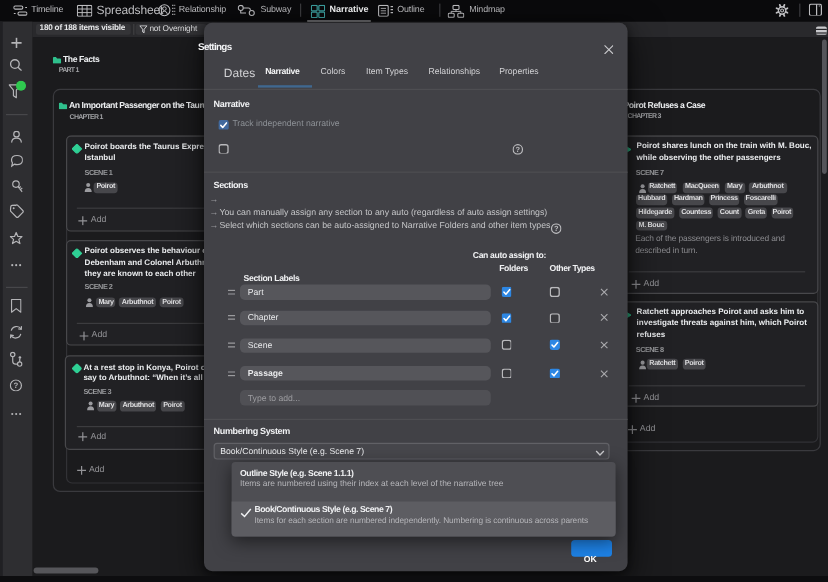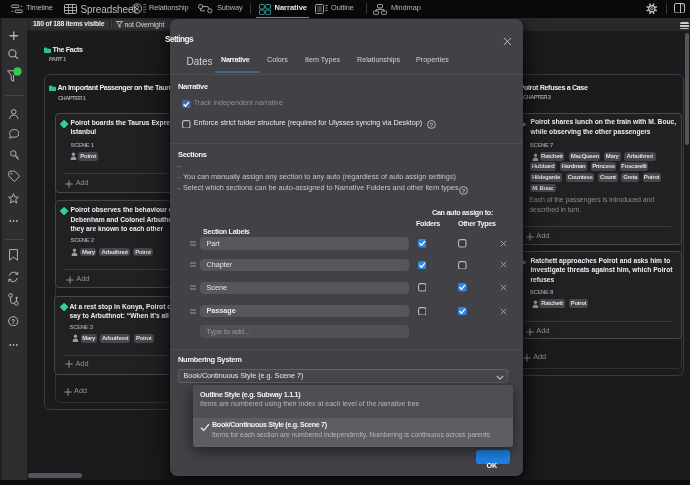--- a/index.html
+++ b/index.html
@@ -292,37 +292,36 @@
 <div style="position:absolute;left:169.5px;top:73.6px;width:353.5px;height:1px;background:#4e4e52;"></div>
 <div class="ab nw" style="left:178px;top:82.6px;font-size:7.5px;color:#f2f3f5;font-weight:700;letter-spacing:-0.3px;">Narrative</div>
 <svg class="ab" style="left:182px;top:99.8px;" width="8.6" height="8.6" viewBox="0 0 8.6 8.6">
       <rect x="0" y="0" width="8.6" height="8.6" rx="2" fill="#41699e"></rect>
       <path d="M2 4.4719999999999995 L3.6119999999999997 6.191999999999999 L6.699999999999999 2.408" stroke="#fff" stroke-width="1.3" fill="none" stroke-linecap="round" stroke-linejoin="round"></path>
     </svg>
 <div class="ab nw" style="left:193.7px;top:98.9px;font-size:7.2px;color:#8d9196;">Track independent narrative</div>
 <svg class="ab" style="left:182px;top:119.5px;" width="8.6" height="8.6" viewBox="0 0 8.6 8.6">
       <rect x="0.6" y="0.6" width="7.3999999999999995" height="7.3999999999999995" rx="1.8" fill="#39393d" stroke="#b9b9bc" stroke-width="1.1"></rect>
     </svg>
-<div class="ab nw" style="left:193.7px;top:119.2px;font-size:7.2px;color:#e9eaec;">Enforce strict folder structure (required for Ulysses syncing via Desktop)</div>
 <svg class="ab" style="left:426.5px;top:119.8px;" width="9.0" height="9.0" viewBox="0 0 9.0 9.0">
       <circle cx="4.5" cy="4.5" r="3.9" fill="none" stroke="#bcbcbf" stroke-width="1"></circle>
       <text x="4.5" y="6.7" text-anchor="middle" font-size="6.2" font-weight="700" fill="#bcbcbf" font-family="Liberation Sans">?</text>
     </svg>
 <div style="position:absolute;left:169.5px;top:143.2px;width:353.5px;height:1px;background:#4e4e52;"></div>
 <div class="ab nw" style="left:178px;top:151.2px;font-size:7.5px;color:#f2f3f5;font-weight:700;letter-spacing:-0.35px;">Sections</div>
 <div class="ab nw" style="left:174.5px;top:161.8px;font-size:7.3px;color:#96969a;">→</div>
 <div class="ab nw" style="left:174.5px;top:173.0px;font-size:7.3px;color:#96969a;">→</div>
 <div class="ab nw" style="left:182.9px;top:173.0px;font-size:7.3px;color:#c6c7c9;">You can manually assign any section to any auto (regardless of auto assign settings)</div>
 <div class="ab nw" style="left:174.5px;top:183.7px;font-size:7.3px;color:#96969a;">→</div>
 <div class="ab nw" style="left:182.9px;top:183.7px;font-size:7.3px;color:#c6c7c9;">Select which sections can be auto-assigned to Narrative Folders and other item types</div>
 <svg class="ab" style="left:459.2px;top:186.2px;" width="9.0" height="9.0" viewBox="0 0 9.0 9.0">
       <circle cx="4.5" cy="4.5" r="3.9" fill="none" stroke="#bcbcbf" stroke-width="1"></circle>
       <text x="4.5" y="6.7" text-anchor="middle" font-size="6.2" font-weight="700" fill="#bcbcbf" font-family="Liberation Sans">?</text>
     </svg>
-<div class="ab nw" style="left:432px;top:208.5px;font-size:7.2px;color:#f0f1f3;font-weight:700;letter-spacing:-0.3px;">Can auto assign to:</div>
+<div class="ab nw" style="left:394px;top:208.5px;font-size:7.2px;color:#f0f1f3;font-weight:700;letter-spacing:-0.3px;">Can auto assign to:</div>
 <div class="ab nw" style="left:203px;top:228px;font-size:7.2px;color:#f0f1f3;font-weight:700;letter-spacing:-0.3px;">Section Labels</div>
 <div class="ab nw" style="left:416px;top:219.8px;font-size:7.2px;color:#f0f1f3;font-weight:700;letter-spacing:-0.3px;">Folders</div>
 <div class="ab nw" style="left:458px;top:219.8px;font-size:7.2px;color:#f0f1f3;font-weight:700;letter-spacing:-0.35px;">Other Types</div>
 <svg class="ab" style="left:189.5px;top:240.75px;" width="6" height="5" viewBox="0 0 6 5">
       <path d="M0 1 H6 M0 4 H6" stroke="#9a9a9d" stroke-width="1"></path>
     </svg>
 <div style="position:absolute;left:200px;top:237.0px;width:209.3px;height:12.5px;background:#56565b;border-radius:4px;"></div>
 <div class="fieldtx" style="left:206.5px;top:238.6px;">Part</div>
 <svg class="ab" style="left:417.5px;top:238.95px;" width="8.6" height="8.6" viewBox="0 0 8.6 8.6">
       <rect x="0" y="0" width="8.6" height="8.6" rx="2" fill="#2d87e4"></rect>
@@ -384,21 +383,21 @@
 <div style="position:absolute;left:169.5px;top:348.8px;width:353.5px;height:1px;background:#4e4e52;"></div>
 <div class="ab nw" style="left:178px;top:355.6px;font-size:7.5px;color:#f2f3f5;font-weight:700;letter-spacing:-0.3px;">Numbering System</div>
 <div style="position:absolute;left:177.5px;top:368.6px;width:330.5px;height:14.5px;background:#47474c;border:1px solid #616166;border-radius:3px;"></div>
 <div class="ab nw" style="left:183.5px;top:371.8px;font-size:7.2px;color:#ecedef;">Book/Continuous Style (e.g. Scene 7)</div>
 <svg class="ab" style="left:496.3px;top:375.0px;" width="8" height="5.5" viewBox="0 0 8 5.5">
       <path d="M0.8 0.8 L4 4.2 L7.2 0.8" fill="none" stroke="#c9c9cc" stroke-width="1.1"></path>
     </svg>
 <div style="position:absolute;left:476px;top:450px;width:34px;height:14px;background:#1e82e6;border-radius:3px;"></div>
 <div class="ab nw" style="left:486.5px;top:462px;font-size:7.2px;color:#fff;font-weight:700;">OK</div>
 <div style="position:absolute;left:192.6px;top:384.8px;width:320.4px;height:61.9px;background:#4e4e53;border-radius:3px;box-shadow:0 4px 14px rgba(0,0,0,0.5);"></div>
-<div class="ab nw" style="left:200px;top:390.6px;font-size:7.2px;color:#f0f1f3;font-weight:700;letter-spacing:-0.3px;">Outline Style (e.g. Subway 1.1.1)</div>
+<div class="ab nw" style="left:200px;top:390.6px;font-size:7.2px;color:#f0f1f3;font-weight:700;letter-spacing:-0.3px;">Outline Style (e.g. Scene 1.1.1)</div>
 <div class="ab nw" style="left:200px;top:399.5px;font-size:7.0px;color:#b6b6ba;">Items are numbered using their index at each level of the narrative tree</div>
 <div style="position:absolute;left:192.6px;top:418.2px;width:320.4px;height:28.5px;background:#5d5d62;border-radius:0 0 3px 3px;"></div>
 <svg class="ab" style="left:199.5px;top:422.5px;" width="10" height="9" viewBox="0 0 10 9">
       <path d="M1 4.8 L3.8 7.4 L9 1.2" fill="none" stroke="#f0f1f3" stroke-width="1.2"></path>
     </svg>
 <div class="ab nw" style="left:212px;top:420.9px;font-size:7.2px;color:#f0f1f3;font-weight:700;letter-spacing:-0.35px;">Book/Continuous Style (e.g. Scene 7)</div>
 <div class="ab nw" style="left:212px;top:431.3px;font-size:6.9px;color:#b6b6ba;letter-spacing:-0.06px;">Items for each section are numbered independently. Numbering is continuous across parents</div>
 <div style="position:absolute;left:0;top:480px;width:690px;height:5px;background:#0d0d0f;"></div>
 <div style="position:absolute;left:0;top:18px;width:2px;height:462px;background:#202023;"></div>
 </div>

